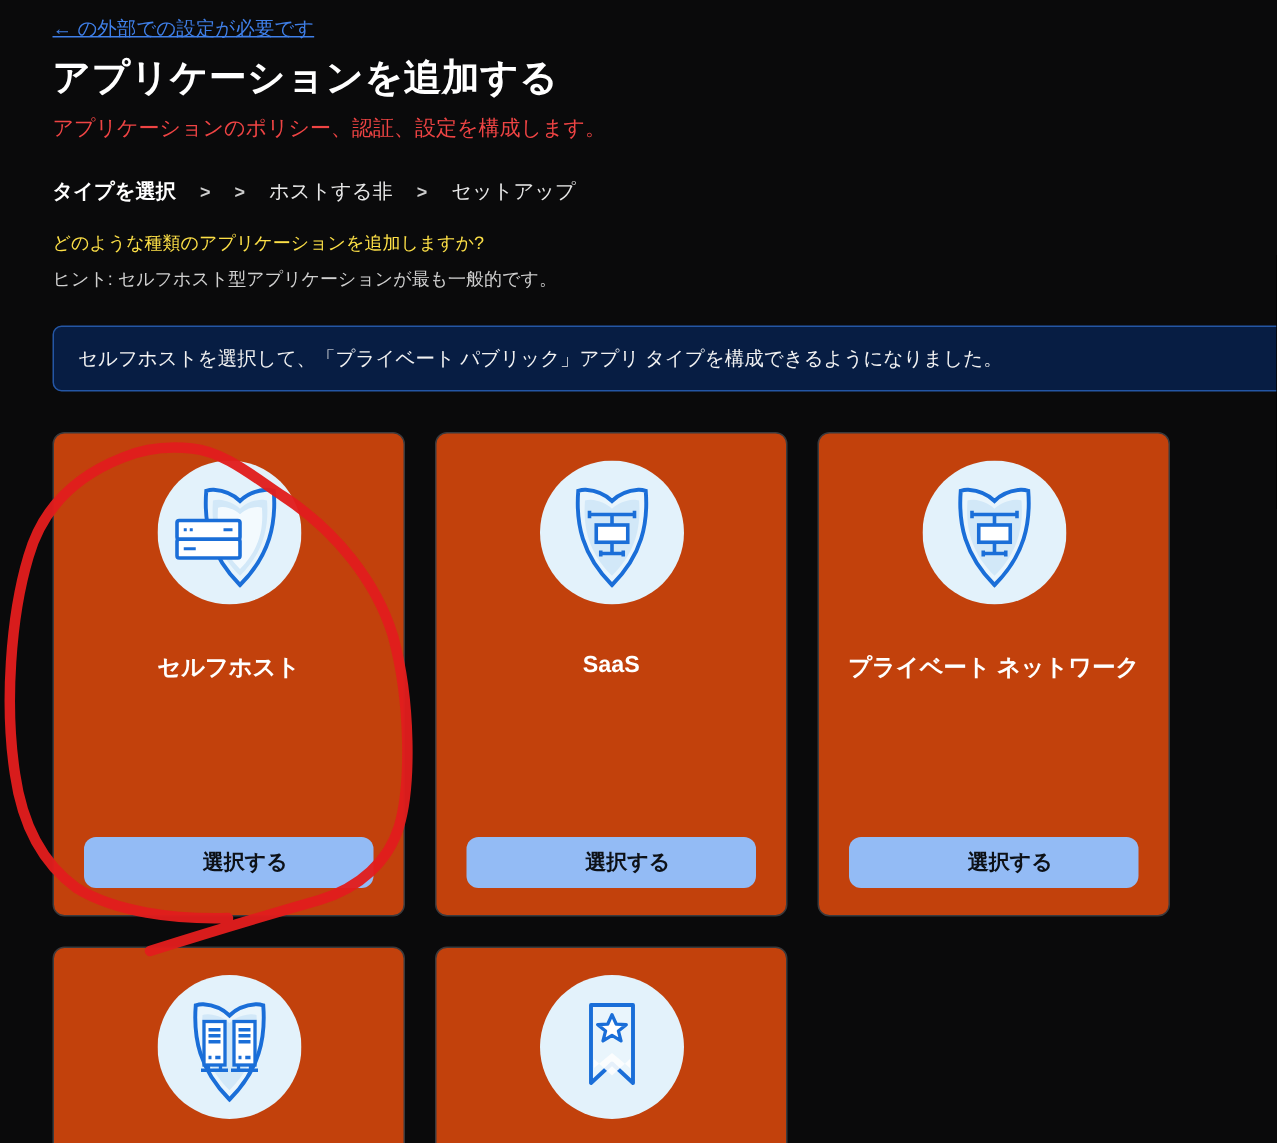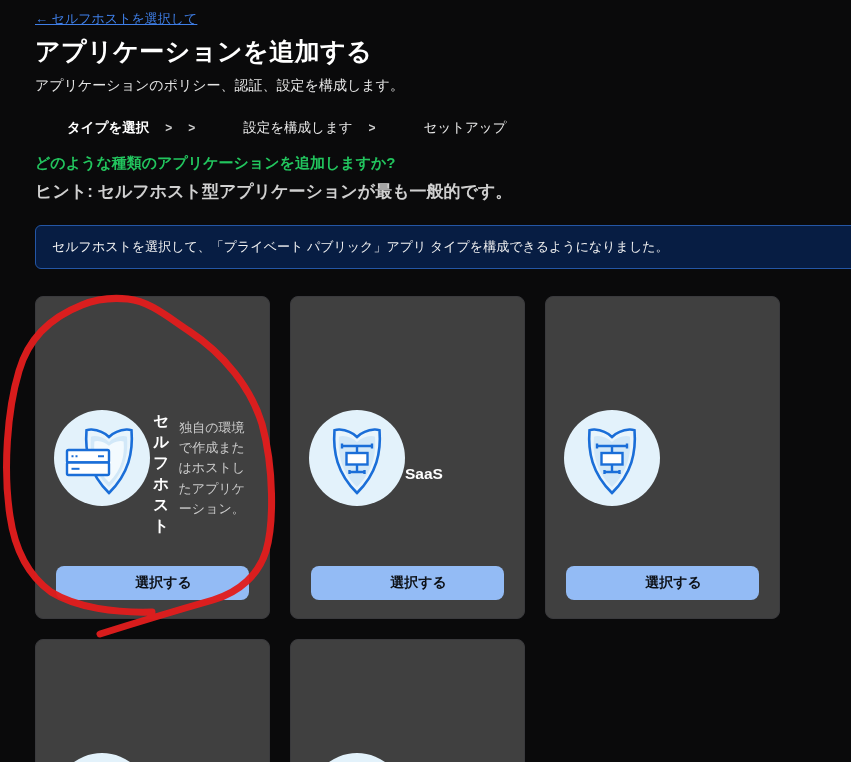--- a/index.html
+++ b/index.html
@@ -27,48 +27,47 @@
   .page-title {
     margin: 7px 16px 0 35px;
     font-size: 25px;
     font-weight: 700;
     color: #ffffff;
     letter-spacing: 0.5px;
   }
   .page-subtitle {
     margin: 9px 0 0 35px;
     font-size: 14px;
-    color: #e5e5e5;
+    color: #ef4444;
   }
 
   
   .steps {
     margin: 24px 0 0 35px;
     font-size: 13.5px;
     color: #e8e8e8;
     display: flex;
     align-items: center;
     gap: 16px;
   }
-  .step { font-weight: 400; margin-left: 32px; }
+  .step { font-weight: 400; }
   .step.active { font-weight: 700; color: #ffffff; }
   .step-sep { color: #cfcfcf; font-size: 12px; font-weight: 700; }
 
   
   .question-title {
     margin: 17px 0 0 35px;
-    font-size: 15px;
-    font-weight: 700;
-    color: #22c55e;
+    font-size: 12px;
+    font-weight: 400;
+    color: #fde047;
   }
   .question-hint {
     margin: 7px 0 0 35px;
-    font-size: 17px;
+    font-size: 12px;
     color: #d0d0d0;
-    font-weight: bold;
   }
 
   
   .banner {
     margin: 22px -30px 0 35px;
     background: #071d43;
     border: 1px solid #2456a5;
     border-radius: 6px;
     padding: 12px 16px;
     font-size: 13px;
@@ -79,25 +78,25 @@
   .cards {
     margin: 27px 0 0 35px;
     display: grid;
     grid-template-columns: repeat(3, 235px);
     gap: 20px;
   }
   .card {
     position: relative;
     width: 235px;
     height: 323px;
-    background: #404040;
+    background: #c2410c;
     border: 1px solid #3a3a3d;
     border-radius: 8px;
     display: flex;
-    flex-direction: row;
+    flex-direction: column;
     align-items: center;
     padding: 18px 18px;
   }
   .card.partial { height: 323px; }
   .icon-circle {
     width: 96px;
     height: 96px;
     flex: 0 0 auto;
   }
   .card-title {
@@ -138,30 +137,30 @@
     width: 851px; height: 762px;
     pointer-events: none;
     z-index: 5;
   }
 </style>
 </head>
 <body>
 
 <div class="page">
 
-  <a class="back-link">← セルフホストを選択して</a>
+  <a class="back-link">← の外部での設定が必要です</a>
 
   <h1 class="page-title">アプリケーションを追加する</h1>
   <p class="page-subtitle">アプリケーションのポリシー、認証、設定を構成します。</p>
 
   <div class="steps">
     <span class="step active">タイプを選択</span>
     <span class="step-sep">&gt;</span>
     <span class="step-sep">&gt;</span>
-    <span class="step">設定を構成します</span>
+    <span class="step">ホストする非</span>
     <span class="step-sep">&gt;</span>
     <span class="step">セットアップ</span>
   </div>
 
   <h2 class="question-title">どのような種類のアプリケーションを追加しますか?</h2>
   <p class="question-hint">ヒント: セルフホスト型アプリケーションが最も一般的です。</p>
 
   <div class="banner">
     <span>セルフホストを選択して、「プライベート パブリック」アプリ タイプを構成できるようになりました。</span>
   </div>
@@ -177,21 +176,20 @@
           <path d="M48 21 C43.5 16.5 37 14 30.5 13.5 C28.5 13.4 26.8 13.8 25.5 14.2 C23.8 36 28 57 48 77 C68 57 72.2 36 70.5 14.2 C69.2 13.8 67.5 13.4 65.5 13.5 C59 14 52.5 16.5 48 21 Z" fill="#f3fafe" transform="translate(16.8,16.2) scale(0.65)"></path>
         </g>
         <g>
           <rect x="13" y="40" width="42" height="12.5" rx="1.5" fill="#ffffff" stroke="#1a6ed8" stroke-width="2.4"></rect>
           <rect x="13" y="52.5" width="42" height="12.5" rx="1.5" fill="#ffffff" stroke="#1a6ed8" stroke-width="2.4"></rect>
           <path d="M17.5 46.2 h2 M21.5 46.2 h2 M44 46.2 h6" stroke="#1a6ed8" stroke-width="2" fill="none"></path>
           <path d="M17.5 58.8 h8" stroke="#1a6ed8" stroke-width="2" fill="none"></path>
         </g>
       </svg>
       <h3 class="card-title">セルフホスト</h3>
-      <p class="card-desc">独自の環境で作成またはホストしたアプリケーション。</p>
       <button class="select-button">選択する</button>
     </div>
 
     <div class="card">
       <svg class="icon-circle" viewBox="0 0 96 96">
         <circle cx="48" cy="48" r="48" fill="#e3f2fb"></circle>
         <path d="M48 21 C43.5 16.5 37 14 30.5 13.5 C28.5 13.4 26.8 13.8 25.5 14.2 C23.8 36 28 57 48 77 C68 57 72.2 36 70.5 14.2 C69.2 13.8 67.5 13.4 65.5 13.5 C59 14 52.5 16.5 48 21 Z" fill="#e9f5fc" stroke="#1a6ed8" stroke-width="2.6" transform="translate(0,6)"></path>
         <path d="M48 21 C43.5 16.5 37 14 30.5 13.5 C28.5 13.4 26.8 13.8 25.5 14.2 C23.8 36 28 57 48 77 C68 57 72.2 36 70.5 14.2 C69.2 13.8 67.5 13.4 65.5 13.5 C59 14 52.5 16.5 48 21 Z" fill="#d2e8f8" transform="translate(9.6,15.3) scale(0.8)"></path>
         <g stroke="#1a6ed8" stroke-width="2.4" fill="none">
           <path d="M33 33.5 v5 M33 36 H63 M63 33.5 v5"></path>
@@ -211,20 +209,21 @@
         <path d="M48 21 C43.5 16.5 37 14 30.5 13.5 C28.5 13.4 26.8 13.8 25.5 14.2 C23.8 36 28 57 48 77 C68 57 72.2 36 70.5 14.2 C69.2 13.8 67.5 13.4 65.5 13.5 C59 14 52.5 16.5 48 21 Z" fill="#e9f5fc" stroke="#1a6ed8" stroke-width="2.6" transform="translate(0,6)"></path>
         <path d="M48 21 C43.5 16.5 37 14 30.5 13.5 C28.5 13.4 26.8 13.8 25.5 14.2 C23.8 36 28 57 48 77 C68 57 72.2 36 70.5 14.2 C69.2 13.8 67.5 13.4 65.5 13.5 C59 14 52.5 16.5 48 21 Z" fill="#d2e8f8" transform="translate(9.6,15.3) scale(0.8)"></path>
         <g stroke="#1a6ed8" stroke-width="2.4" fill="none">
           <path d="M33 33.5 v5 M33 36 H63 M63 33.5 v5"></path>
           <path d="M48 36 V43"></path>
           <rect x="37.5" y="43" width="21" height="11.5" fill="#ffffff"></rect>
           <path d="M48 54.5 V62"></path>
           <path d="M40.5 60 v4 M40.5 62 H55.5 M55.5 60 v4"></path>
         </g>
       </svg>
+      <h3 class="card-title">プライベート ネットワーク</h3>
       <button class="select-button">選択する</button>
     </div>
 
     <div class="card partial">
       <svg class="icon-circle" viewBox="0 0 96 96">
         <circle cx="48" cy="48" r="48" fill="#e3f2fb"></circle>
         <path d="M48 21 C43.5 16.5 37 14 30.5 13.5 C28.5 13.4 26.8 13.8 25.5 14.2 C23.8 36 28 57 48 77 C68 57 72.2 36 70.5 14.2 C69.2 13.8 67.5 13.4 65.5 13.5 C59 14 52.5 16.5 48 21 Z" fill="#e9f5fc" stroke="#1a6ed8" stroke-width="2.6" transform="translate(0,6)"></path>
         <path d="M48 21 C43.5 16.5 37 14 30.5 13.5 C28.5 13.4 26.8 13.8 25.5 14.2 C23.8 36 28 57 48 77 C68 57 72.2 36 70.5 14.2 C69.2 13.8 67.5 13.4 65.5 13.5 C59 14 52.5 16.5 48 21 Z" fill="#d2e8f8" transform="translate(9.6,15.3) scale(0.8)"></path>
         <g stroke="#1a6ed8" stroke-width="2.2" fill="none">
           <rect x="31" y="31" width="14" height="29" fill="#ffffff"></rect>

